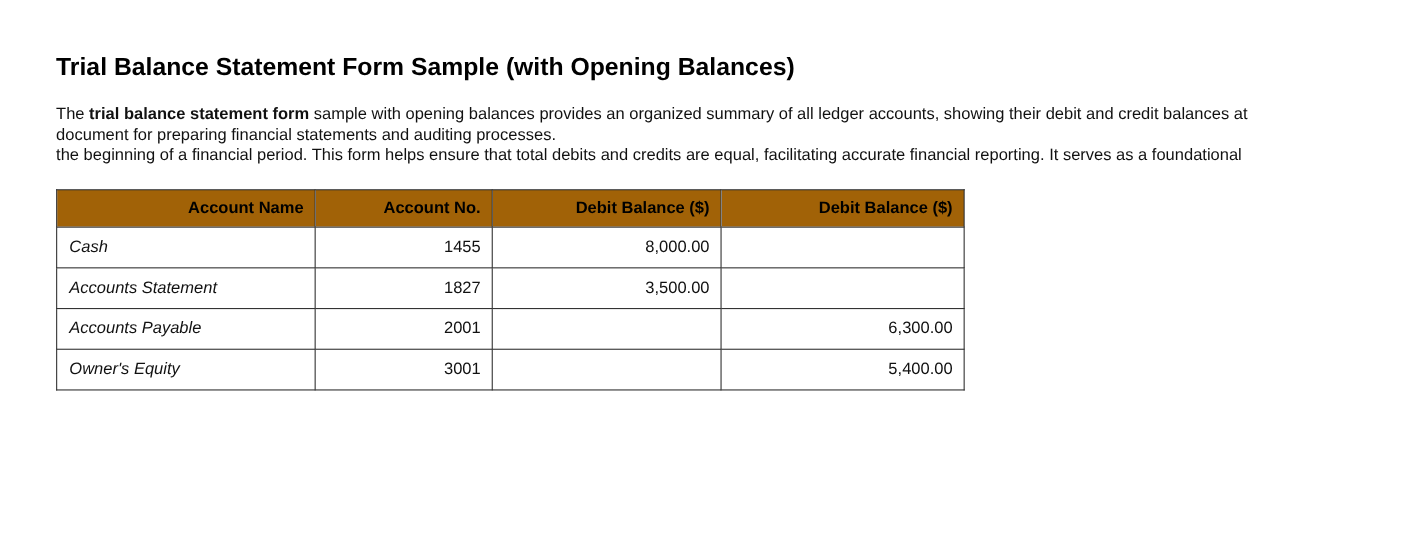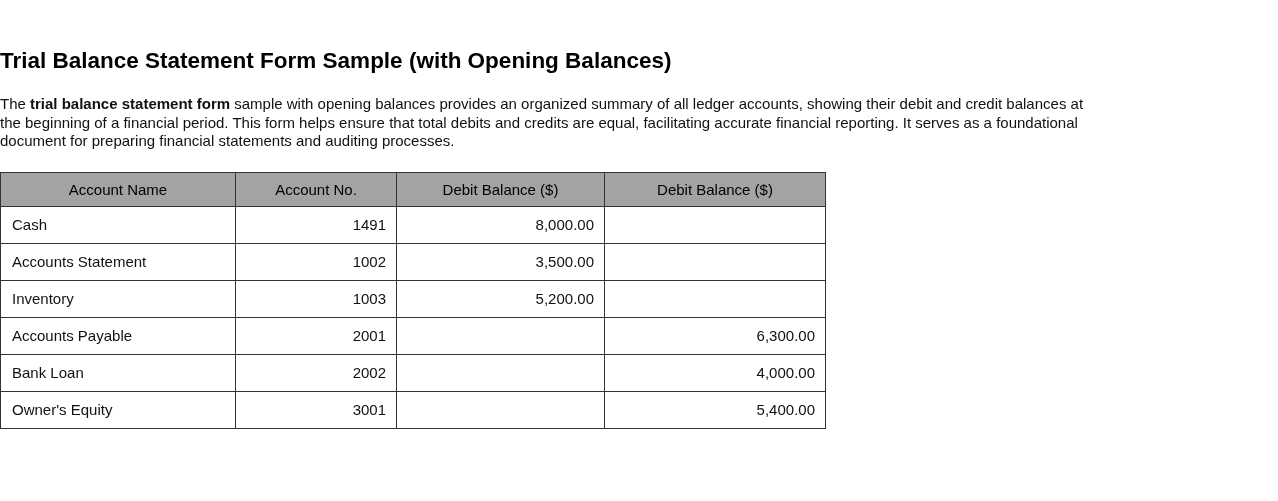--- a/index.html
+++ b/index.html
@@ -8,20 +8,21 @@
     background: #ffffff;
   }
   body {
     width: 1278px;
     height: 501px;
     overflow: hidden;
     font-family: "Liberation Sans", sans-serif;
     color: #000000;
   }
   .page {
+    padding-left: 51px;
     padding-right: 40px;
   }
   h1.title {
     font-size: 22.5px;
     line-height: 26px;
     font-weight: bold;
     margin: 48px 0 0 0;
     color: #000000;
     white-space: nowrap;
   }
@@ -44,97 +45,85 @@
     width: 825px;
     font-size: 15px;
     color: #111111;
   }
   table.tb th, table.tb td {
     border: 1px solid #333333;
     overflow: hidden;
     white-space: nowrap;
   }
   table.tb thead th {
-    background: #a3a3a3;
+    background: #a16207;
     height: 33px;
-    font-weight: normal;
-    text-align: center;
+    font-weight: bold;
+    text-align: right;
     padding: 0 10px;
     vertical-align: middle;
     color: #000000;
   }
   table.tb tbody td {
     height: 34px;
     vertical-align: middle;
   }
-  td.cell-name { text-align: left; padding-left: 11px; padding-right: 8px; }
+  td.cell-name { text-align: left; padding-left: 11px; padding-right: 8px; font-style: italic; }
   td.cell-num  { text-align: right; padding-right: 10px; padding-left: 8px; }
   col.c-name   { width: 235px; }
   col.c-no     { width: 161px; }
   col.c-debit  { width: 208px; }
   col.c-credit { width: 221px; }
 </style>
 </head>
 <body>
 
 <div class="page">
 
   <h1 class="title">Trial Balance Statement Form Sample (with Opening Balances)</h1>
 
   <p class="intro">
     <span class="pline"><span class="pline-inline">The </span><strong>trial balance statement form</strong><span class="pline-inline"> sample with opening balances provides an organized summary of all ledger accounts, showing their debit and credit balances at</span></span>
+    <span class="pline">document for preparing financial statements and auditing processes.</span>
     <span class="pline">the beginning of a financial period. This form helps ensure that total debits and credits are equal, facilitating accurate financial reporting. It serves as a foundational</span>
-    <span class="pline">document for preparing financial statements and auditing processes.</span>
   </p>
 
   <table class="tb">
     <colgroup>
       <col class="c-name">
         <col class="c-no">
         <col class="c-debit">
         <col class="c-credit">
     </colgroup>
     <thead>
       <tr>
         <th>Account Name</th>
         <th>Account No.</th>
         <th>Debit Balance ($)</th>
         <th>Debit Balance ($)</th>
       </tr>
     </thead>
     <tbody>
       <tr>
         <td class="cell-name">Cash</td>
-        <td class="cell-num">1491</td>
+        <td class="cell-num">1455</td>
         <td class="cell-num">8,000.00</td>
         <td class="cell-num"></td>
       </tr>
       <tr>
         <td class="cell-name">Accounts Statement</td>
-        <td class="cell-num">1002</td>
+        <td class="cell-num">1827</td>
         <td class="cell-num">3,500.00</td>
-        <td class="cell-num"></td>
-      </tr>
-      <tr>
-        <td class="cell-name">Inventory</td>
-        <td class="cell-num">1003</td>
-        <td class="cell-num">5,200.00</td>
         <td class="cell-num"></td>
       </tr>
       <tr>
         <td class="cell-name">Accounts Payable</td>
         <td class="cell-num">2001</td>
         <td class="cell-num"></td>
         <td class="cell-num">6,300.00</td>
-      </tr>
-      <tr>
-        <td class="cell-name">Bank Loan</td>
-        <td class="cell-num">2002</td>
-        <td class="cell-num"></td>
-        <td class="cell-num">4,000.00</td>
       </tr>
       <tr>
         <td class="cell-name">Owner's Equity</td>
         <td class="cell-num">3001</td>
         <td class="cell-num"></td>
         <td class="cell-num">5,400.00</td>
       </tr>
 
     </tbody>
   </table>

